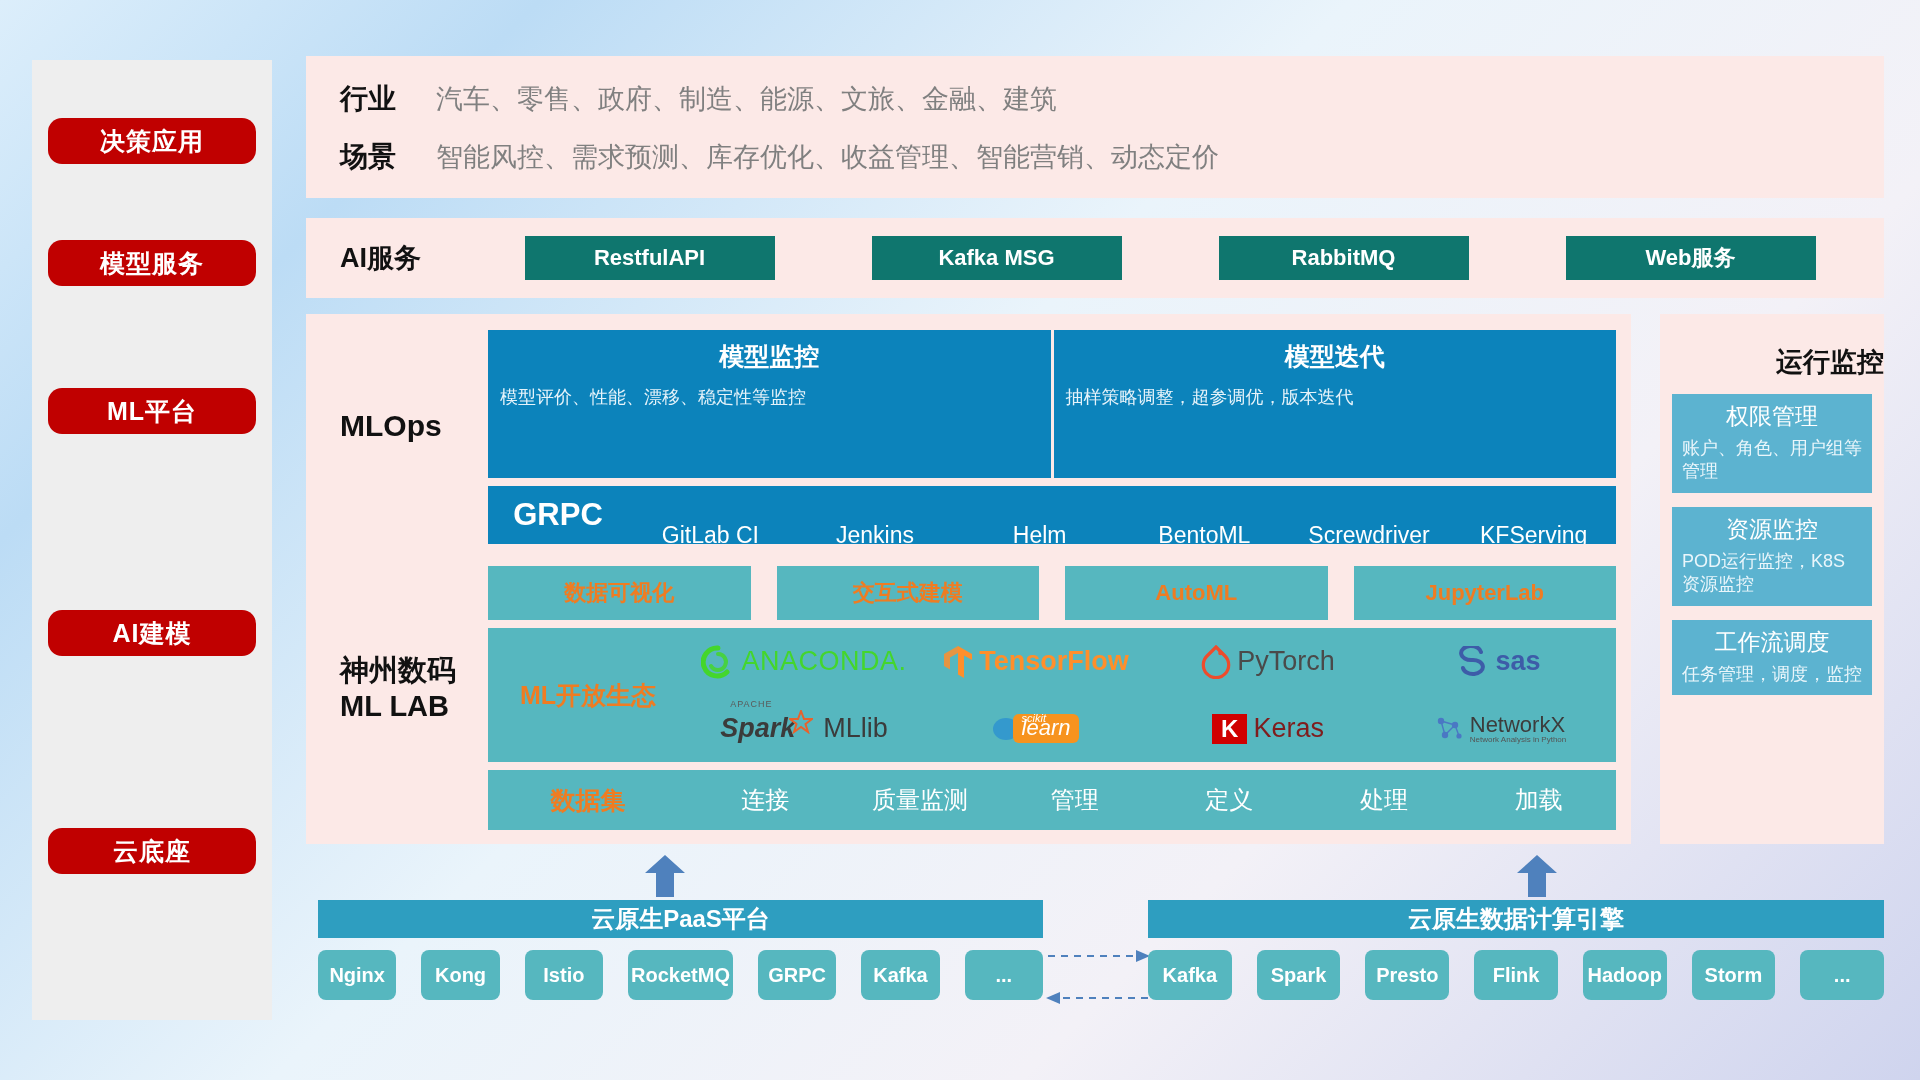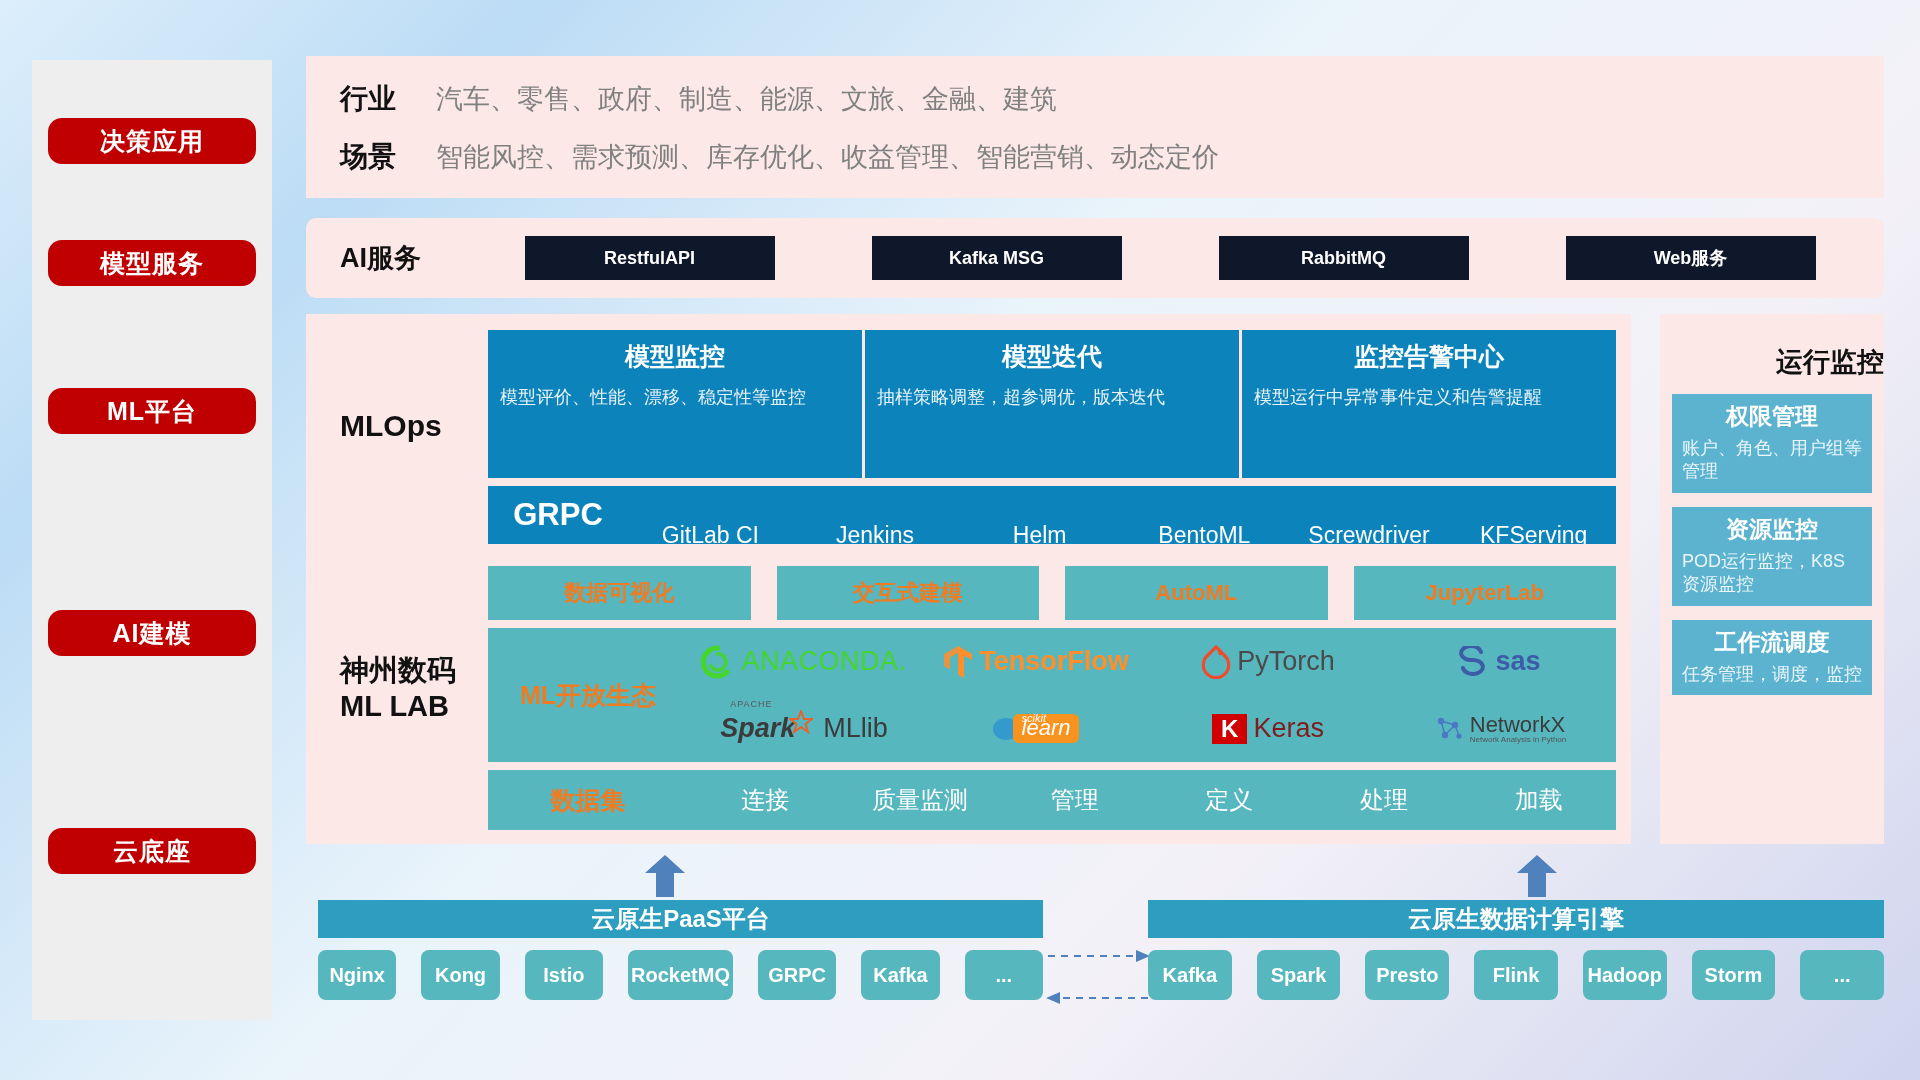--- a/index.html
+++ b/index.html
@@ -47,30 +47,30 @@
   #row-industry { left: 306px; top: 56px; width: 1578px; height: 142px; }
   .ind-line { position: absolute; display: flex; align-items: center; }
   .ind-label {
     width: 130px; text-align: left;
     font-size: 28px; font-weight: bold; color: #111;
     padding-left: 34px;
   }
   .ind-values { font-size: 27px; color: #808080; white-space: nowrap; }
 
   
-  #row-aiservice { left: 306px; top: 218px; width: 1578px; height: 80px; display: flex; align-items: center; border-radius: 10px; }
+  #row-aiservice { left: 306px; top: 218px; width: 1578px; height: 80px; display: flex; align-items: center; }
   #row-aiservice .sec-label {
     width: 170px; padding-left: 34px;
     font-size: 27px; font-weight: bold; color: #111;
   }
   .svc-list { display: flex; gap: 0; flex: 1; justify-content: space-around; padding-right: 20px;}
   .svc-chip {
     width: 250px; height: 44px;
-    background: #0f172a; color: #ffffff;
-    font-size: 18px; font-weight: bold;
+    background: #0f766e; color: #ffffff;
+    font-size: 22px; font-weight: bold;
     display: flex; align-items: center; justify-content: center;
   }
 
   
   #row-mlops { left: 306px; top: 314px; width: 1325px; height: 238px; }
   #row-mlops .sec-label {
     position: absolute; left: 34px; top: 95px;
     font-size: 30px; font-weight: bold; color: #111;
   }
   #mlops-cards {
@@ -163,21 +163,21 @@
   }
   #right-col .rc-title {
     text-align: right; font-size: 27px; font-weight: bold;
     color: #111; padding-top: 30px;
   }
   .rc-card {
     margin: 14px 12px 0 12px;
     background: #5cb3d0; padding: 7px 10px 9px 10px;
   }
   .rc-card .rc-h {
-    color: #ffffff; font-size: 23px; font-weight: bold;
+    color: #ffffff; font-size: 23px; font-weight: normal;
     text-align: center; margin-bottom: 5px;
   }
   .rc-card .rc-d { color: #eaf6fb; font-size: 18px; line-height: 1.3; }
 
   
   #cloud-left {
     position: absolute; left: 318px; top: 900px;
     width: 725px; height: 110px;
   }
   #cloud-right {
@@ -245,24 +245,20 @@
     <div class="sec-label">MLOps</div>
 
     <div id="mlops-cards">
       <div class="mlops-card">
         <div class="mc-title">模型监控</div>
         <div class="mc-desc">模型评价、性能、漂移、稳定性等监控</div>
       </div>
       <div class="mlops-card">
         <div class="mc-title">模型迭代</div>
         <div class="mc-desc">抽样策略调整，超参调优，版本迭代</div>
-      </div>
-      <div class="mlops-card">
-        <div class="mc-title">监控告警中心</div>
-        <div class="mc-desc">模型运行中异常事件定义和告警提醒</div>
       </div>
     </div>
 
     <div id="cicd-bar">
       <div class="cicd-head">GRPC</div>
       <div class="cicd-items">
         <div class="cicd-item">GitLab CI</div>
         <div class="cicd-item">Jenkins</div>
         <div class="cicd-item">Helm</div>
         <div class="cicd-item">BentoML</div>

